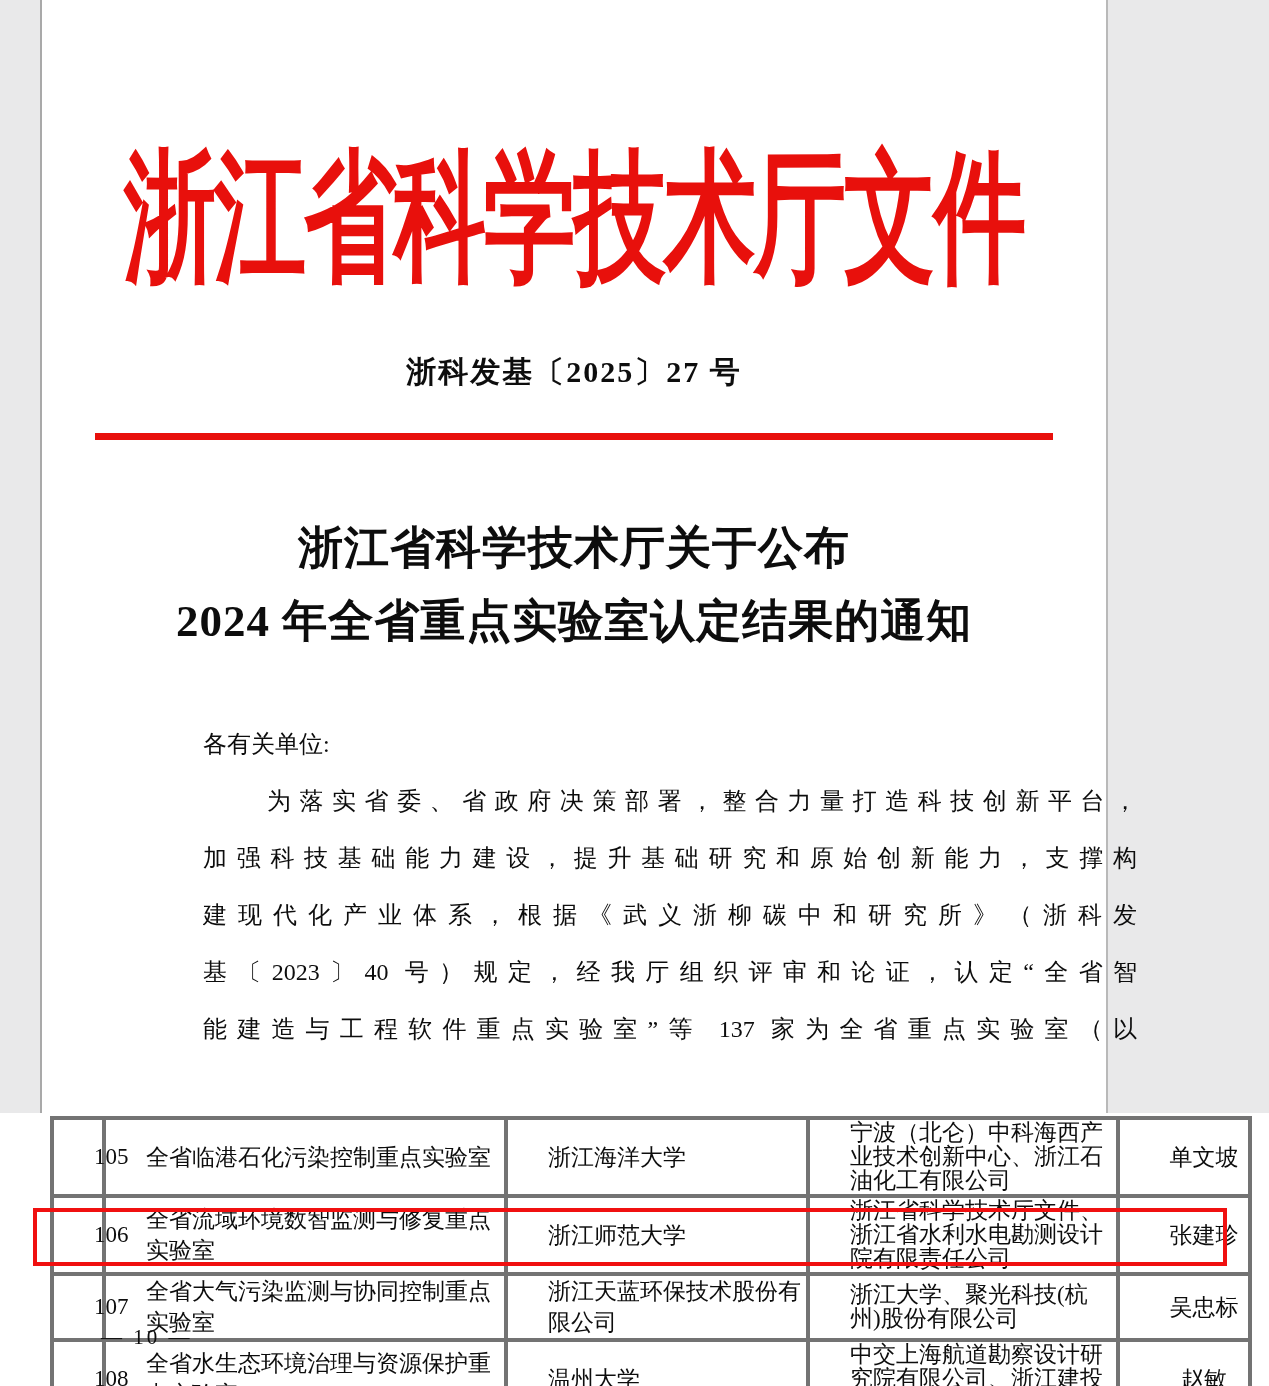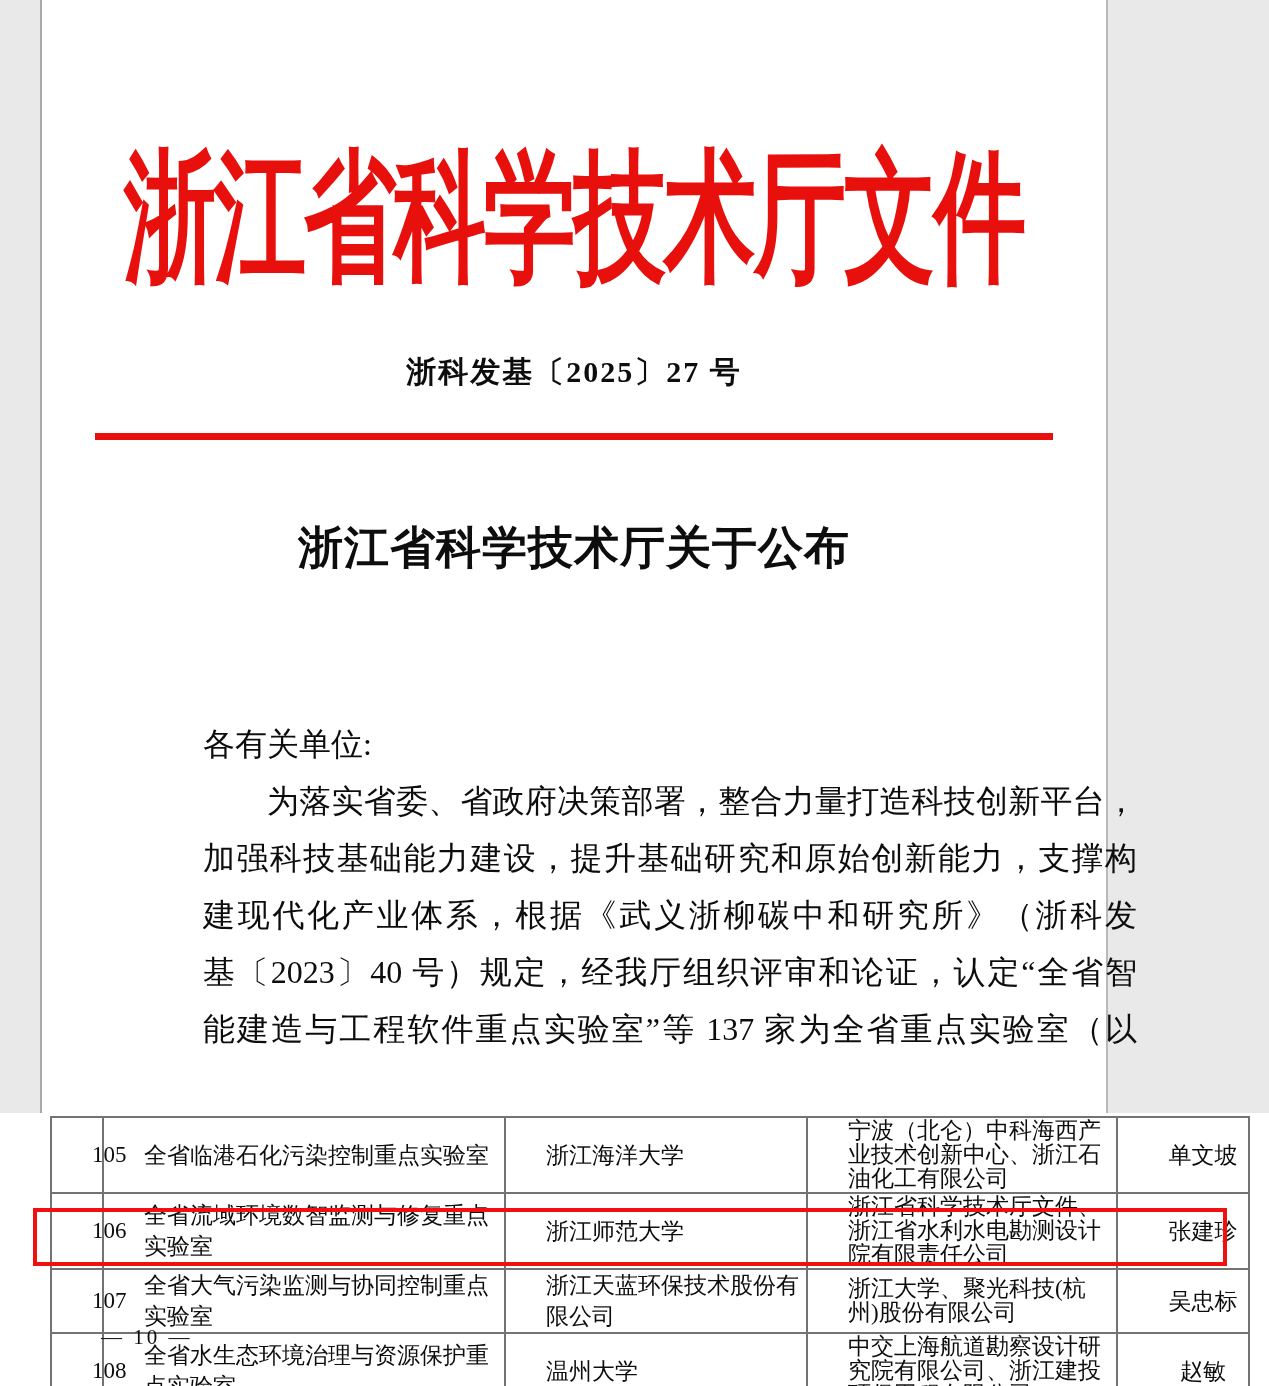--- a/index.html
+++ b/index.html
@@ -36,39 +36,39 @@
     position:absolute; top:433px; left:50%; transform:translateX(-50%);
     width:958px; height:7px;
   }
   .doc-title {
     position:absolute; top:512px; left:0; width:100%;
     text-align:center; font-size:45px; font-weight:bold; line-height:73px;
     letter-spacing:1px;
   }
   .body-text {
     position:absolute; top:716px; left:161px; width:934px;
-    font-size:32px;
+    font-size:24px;
   }
   .body-line { height:57px; line-height:57px; white-space:nowrap; }
   .body-line.fill { text-align:justify; text-align-last:justify; white-space:normal; overflow:hidden; }
   .body-line.indent { padding-left:64px; }
 
   
   .table-strip {
     position:absolute; top:1113px; left:0;
     width:1269px; height:273px;
     background:#ffffff;
   }
   table.results {
     position:absolute; left:50px; top:3px;
     width:1165px; table-layout:fixed; border-collapse:collapse;
     background:#ffffff;
   }
   table.results td {
-    border:2px solid #737373;
+    border:4px solid #737373;
     height:49px; vertical-align:middle;
     font-size:23px;
     padding-left:40px;
   }
   td.c-no   { width:52px;  text-align:center; font-size:21px; }
   td.c-lab  { width:402px; padding-left:24px; }
   td.c-host { width:302px; padding-left:16px; }
   td.c-part { width:310px; padding:1px 4px 1px 10px; font-size:19px; line-height:24px; }
   td.c-dir  { width:132px; text-align:center; font-size:22px; }
 
@@ -89,20 +89,21 @@
 <div class="page-top">
 
   <div class="red-header" style="color:#e8100c">浙江省科学技术厅文件</div>
 
   <div class="doc-number">浙科发基〔2025〕27 号</div>
 
   <div class="red-divider" style="background:#e8100c"></div>
 
   <div class="doc-title">
     <div>浙江省科学技术厅关于公布</div>
+    <div>2024 年全省重点实验室认定结果的通知</div>
   </div>
 
   <div class="body-text">
     <div class="body-line">各有关单位:</div>
     <div class="body-line fill indent">为落实省委、省政府决策部署，整合力量打造科技创新平台，</div>
     <div class="body-line fill">加强科技基础能力建设，提升基础研究和原始创新能力，支撑构</div>
     <div class="body-line fill">建现代化产业体系，根据《武义浙柳碳中和研究所》（浙科发</div>
     <div class="body-line fill">基〔2023〕40 号）规定，经我厅组织评审和论证，认定“全省智</div>
     <div class="body-line fill">能建造与工程软件重点实验室”等 137 家为全省重点实验室（以</div>
   </div>

